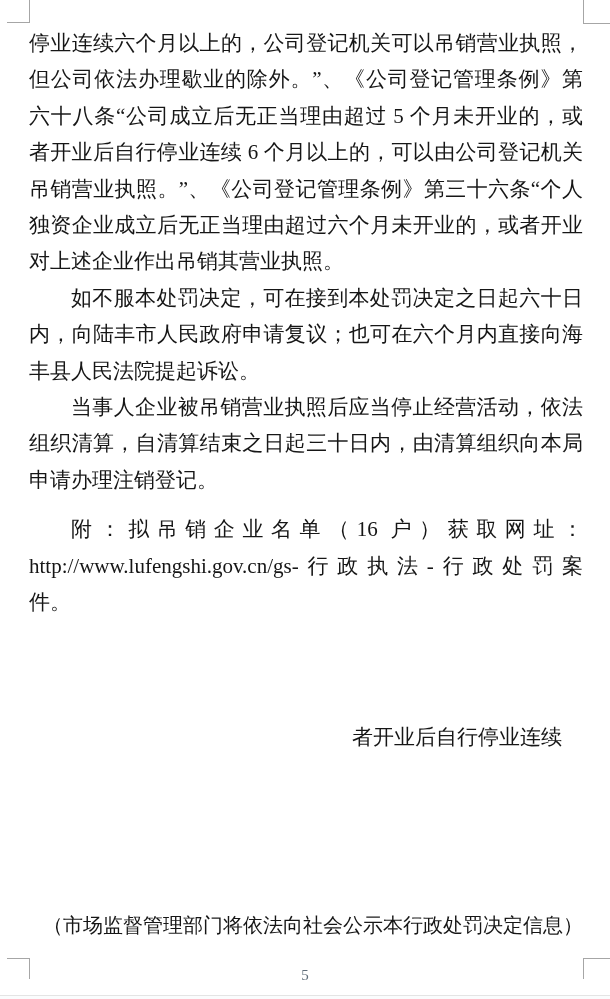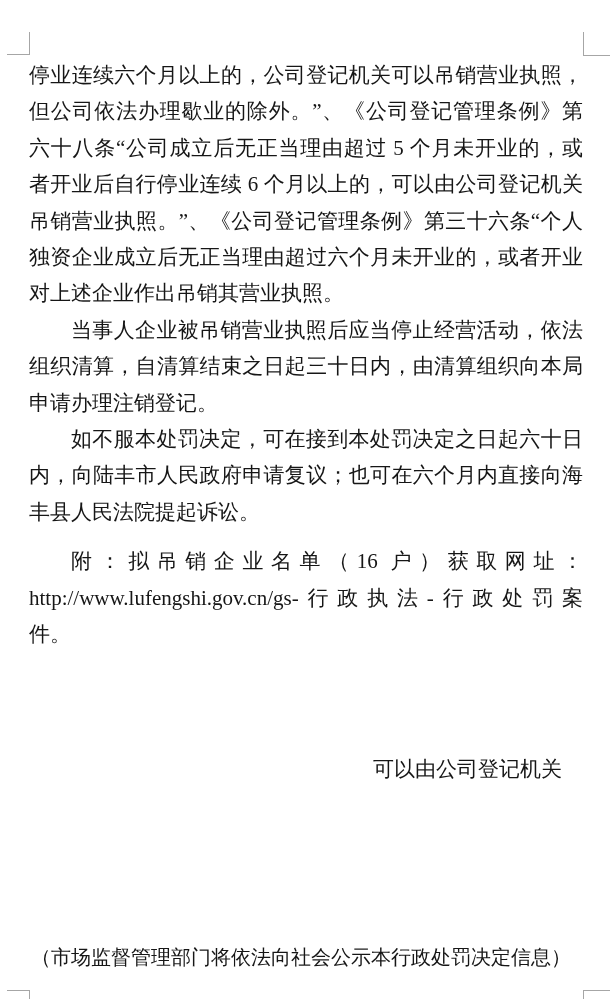--- a/index.html
+++ b/index.html
@@ -4,21 +4,21 @@
 <style>
   html, body { margin: 0; padding: 0; }
   body {
     width: 610px; height: 999px;
     background: #ffffff;
     font-family: "Liberation Serif", "DejaVu Serif", serif;
     color: #161616;
     position: relative;
     overflow: hidden;
   }
-  .page { position: absolute; inset: 0; background: #ffffff; margin-top: 32px; }
+  .page { position: absolute; inset: 0; background: #ffffff; }
 
   
   .crop { position: absolute; }
   .crop.tl { left: 7px;  top: 0;     width: 22px; height: 22px; border-right: 1px solid #a6a6a6; border-bottom: 1px solid #a6a6a6; }
   .crop.tr { right: 0;   top: 0;     width: 26px; height: 23px; border-left: 1px solid #a6a6a6;  border-bottom: 1px solid #a6a6a6; }
   .crop.bl { left: 7px;  top: 958px; width: 22px; height: 20px; border-right: 1px solid #a6a6a6; border-top: 1px solid #a6a6a6; }
   .crop.br { right: 0;   top: 958px; width: 26px; height: 20px; border-left: 1px solid #a6a6a6;  border-top: 1px solid #a6a6a6; }
 
   .content {
     position: absolute;
@@ -44,21 +44,21 @@
     line-height: 36.4px;
   }
   .signature .org  { padding-right: 21px; }
   .signature .date { padding-right: 36px; }
 
   .footnote {
     position: absolute;
     left: 31px; right: 27px; top: 911px;
     font-size: 20px;
     line-height: 28px;
-    text-align: left;
+    text-align: right;
   }
 
   .page-number {
     position: absolute;
     left: 0; right: 0; top: 965px;
     text-align: center;
     font-size: 15px;
     color: #5f6d79;
     line-height: 20px;
   }
@@ -83,38 +83,38 @@
       <div class="para">
         <div class="line j">停业连续六个月以上的，公司登记机关可以吊销营业执照，</div>
         <div class="line j">但公司依法办理歇业的除外。”、《公司登记管理条例》第</div>
         <div class="line j">六十八条“公司成立后无正当理由超过 5 个月未开业的，或</div>
         <div class="line j">者开业后自行停业连续 6 个月以上的，可以由公司登记机关</div>
         <div class="line j">吊销营业执照。”、《公司登记管理条例》第三十六条“个人</div>
         <div class="line j">独资企业成立后无正当理由超过六个月未开业的，或者开业</div>
         <div class="line">对上述企业作出吊销其营业执照。</div>
       </div>
       <div class="para">
+        <div class="line j ind">如不服本处罚决定，可在接到本处罚决定之日起六十日</div>
+        <div class="line j">内，向陆丰市人民政府申请复议；也可在六个月内直接向海</div>
+        <div class="line">丰县人民法院提起诉讼。</div>
+      </div>
+      <div class="para">
         <div class="line j ind">当事人企业被吊销营业执照后应当停止经营活动，依法</div>
         <div class="line j">组织清算，自清算结束之日起三十日内，由清算组织向本局</div>
         <div class="line">申请办理注销登记。</div>
-      </div>
-      <div class="para">
-        <div class="line j ind">如不服本处罚决定，可在接到本处罚决定之日起六十日</div>
-        <div class="line j">内，向陆丰市人民政府申请复议；也可在六个月内直接向海</div>
-        <div class="line">丰县人民法院提起诉讼。</div>
       </div>
       <div class="para gap">
         <div class="line j ind">附：拟吊销企业名单（16 户）获取网址：</div>
         <div class="line j mono">http://www.lufengshi.gov.cn/gs-行政执法-行政处罚案</div>
         <div class="line">件。</div>
       </div>
     </div>
 
   <div class="signature">
-    <div class="org">可以由公司登记机关</div>
+    <div class="org">者开业后自行停业连续</div>
   </div>
 
   <div class="footnote">（市场监督管理部门将依法向社会公示本行政处罚决定信息）</div>
 
   <div class="page-number">5</div>
 
   <div class="page-bottom-edge"></div>
 </div>
 
 </body></html>

